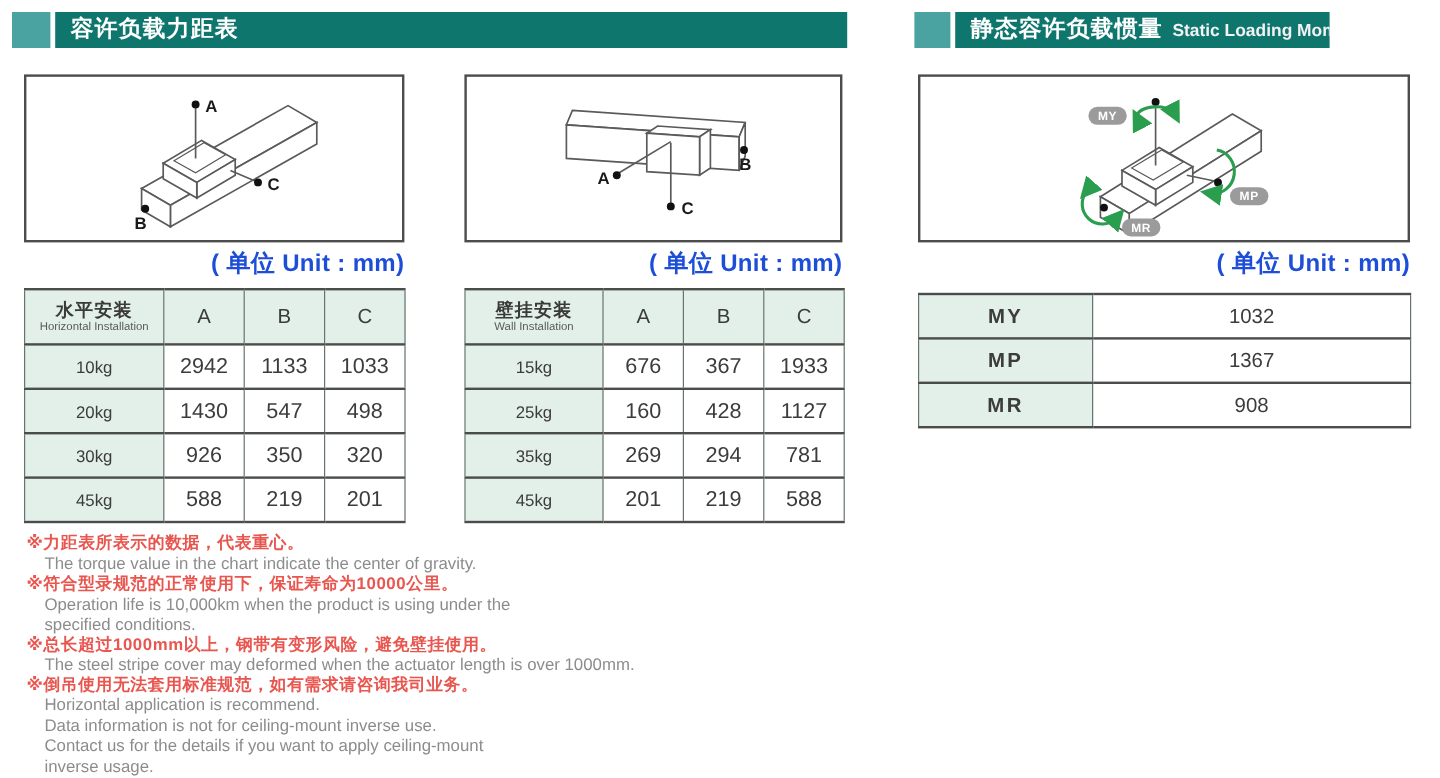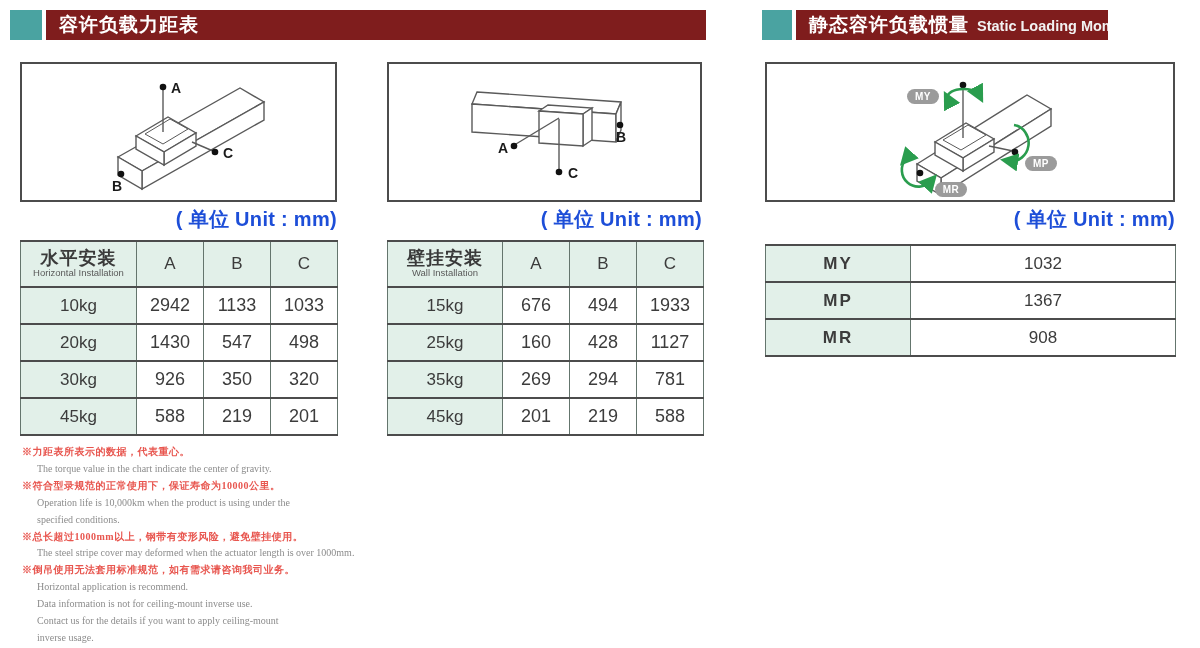--- a/index.html
+++ b/index.html
@@ -2,56 +2,56 @@
 <html><head>
 <meta charset="utf-8">
 <style>
   * { margin:0; padding:0; box-sizing:border-box; }
   html,body { background:#ffffff; }
   body { font-family:"Liberation Sans","DejaVu Sans",sans-serif; }
   .page { position:relative; width:1200px; height:648px; background:#ffffff; overflow:hidden; }
 
   
   .accent-square { position:absolute; top:10px; width:32px; height:30px; background:#4AA3A1; }
-  .hdr-bar { position:absolute; top:10px; height:30px; background:#7f1d1d; display:flex; align-items:baseline; padding:0 11px 0 13px; white-space:nowrap; overflow:hidden; }
+  .hdr-bar { position:absolute; top:10px; height:30px; background:#0f766e; display:flex; align-items:baseline; padding:0 11px 0 13px; white-space:nowrap; overflow:hidden; }
   .hdr-zh { color:#ffffff; font-size:19px; font-weight:bold; line-height:30px; letter-spacing:1px; }
   .hdr-en { color:#f2f2f2; font-size:14.5px; font-weight:bold; margin-left:8px; line-height:30px; }
 
   
   .dbox { position:absolute; border:2px solid #4C4C4C; background:#ffffff; }
   .unit-label { position:absolute; font-size:20px; color:#1d4ed8; text-align:right; letter-spacing:0.3px;font-weight:bold; }
 
   
   table.dt { position:absolute; border-collapse:collapse; table-layout:fixed; background:#fff; }
   table.dt th, table.dt td {
     border-left:1px solid #64756D; border-right:1px solid #64756D;
     border-top:2px solid #4C4C4C; border-bottom:2px solid #4C4C4C;
     text-align:center; vertical-align:middle; font-weight:normal; color:#3C3C3C;
   }
   table.dt .green { background:#E2F0E9; }
   table.dt td { background:#ffffff; font-size:18px; }
   tr.hrow { height:46px; }
   tr.drow { height:37px; }
-  .cell-kg { font-size:17px; color:#3C3C3C; }
+  .cell-kg { font-size:14px; color:#3C3C3C; }
   .col-abc { font-size:17px; color:#3C3C3C; }
-  .corner-zh { font-size:18px; font-weight:bold; color:#3A3A3A; line-height:17px; letter-spacing:1px; }
+  .corner-zh { font-size:15px; font-weight:bold; color:#3A3A3A; line-height:17px; letter-spacing:1px; }
   .corner-en { font-size:9.5px; color:#5A5A5A; line-height:11px; }
   table.mt { position:absolute; border-collapse:collapse; table-layout:fixed; background:#fff; }
   table.mt th, table.mt td {
     border-top:2px solid #4C4C4C; border-bottom:2px solid #4C4C4C;
     border-left:1px solid #64756D; border-right:1px solid #64756D;
     text-align:center; vertical-align:middle; color:#3C3C3C;
   }
   table.mt tr { height:37px; }
   table.mt th { background:#E2F0E9; font-size:17px; font-weight:bold; letter-spacing:2px; }
   table.mt td { font-size:17px; }
 
   
   .notes { position:absolute; left:22px; top:444px; width:560px; }
-  .note-line { white-space:nowrap; line-height:16.9px; font-size:10px;font-family:Liberation Serif, serif; }
+  .note-line { white-space:nowrap; line-height:16.9px; font-size:14px; }
   .note-zh { color:#E8564F; font-weight:bold; letter-spacing:0.5px; }
   .note-en { color:#8C8C8C; padding-left:15px; }
 
   
   svg text.dl { font-family:"Liberation Sans",sans-serif; font-size:14px; font-weight:bold; fill:#1A1A1A; }
   svg text.bdg { font-family:"Liberation Sans",sans-serif; font-size:10px; font-weight:bold; fill:#ffffff; letter-spacing:0.5px; }
 </style>
 </head>
 <body>
 
@@ -225,21 +225,21 @@
         <div class="corner-zh">壁挂安装</div>
         <div class="corner-en">Wall Installation</div>
       </th>
       <th class="green col-abc">A</th>
       <th class="green col-abc">B</th>
       <th class="green col-abc">C</th>
     </tr>
     <tr class="drow">
       <th class="green cell-kg">15kg</th>
       <td>676</td>
-      <td>494</td>
+      <td>367</td>
       <td>1933</td>
     </tr>
     <tr class="drow">
       <th class="green cell-kg">25kg</th>
       <td>160</td>
       <td>428</td>
       <td>1127</td>
     </tr>
     <tr class="drow">
       <th class="green cell-kg">35kg</th>

